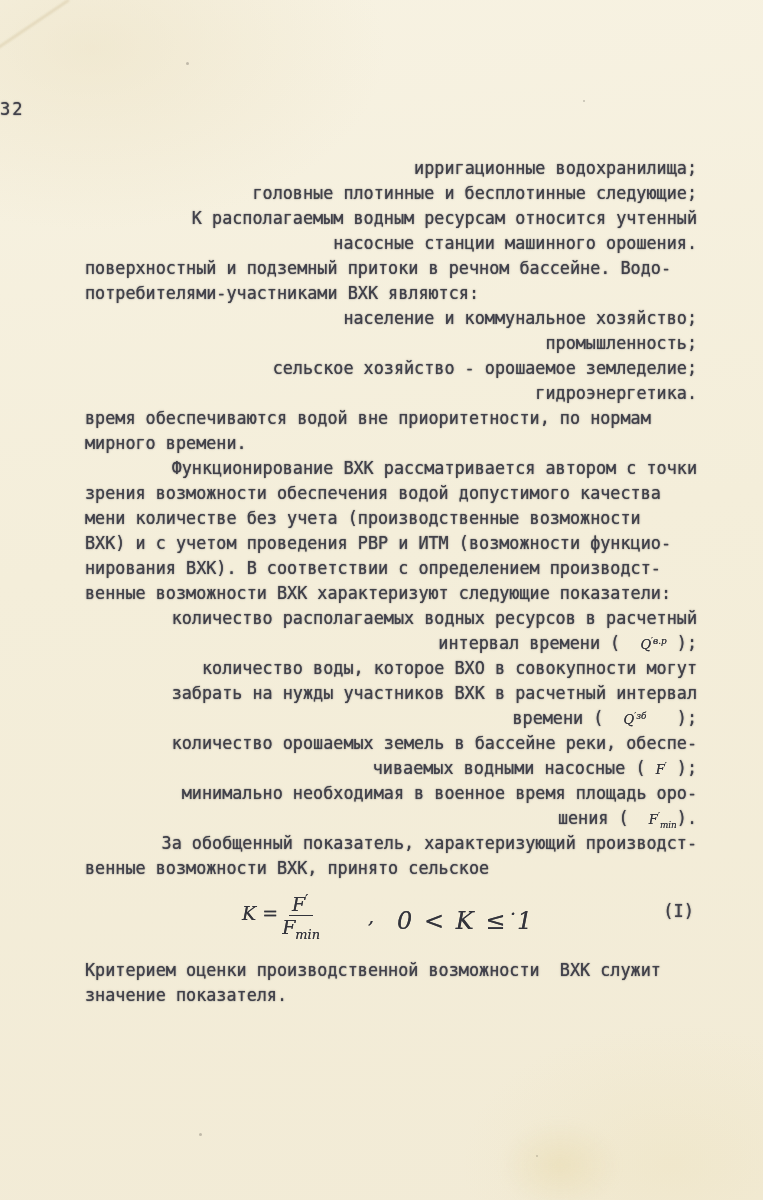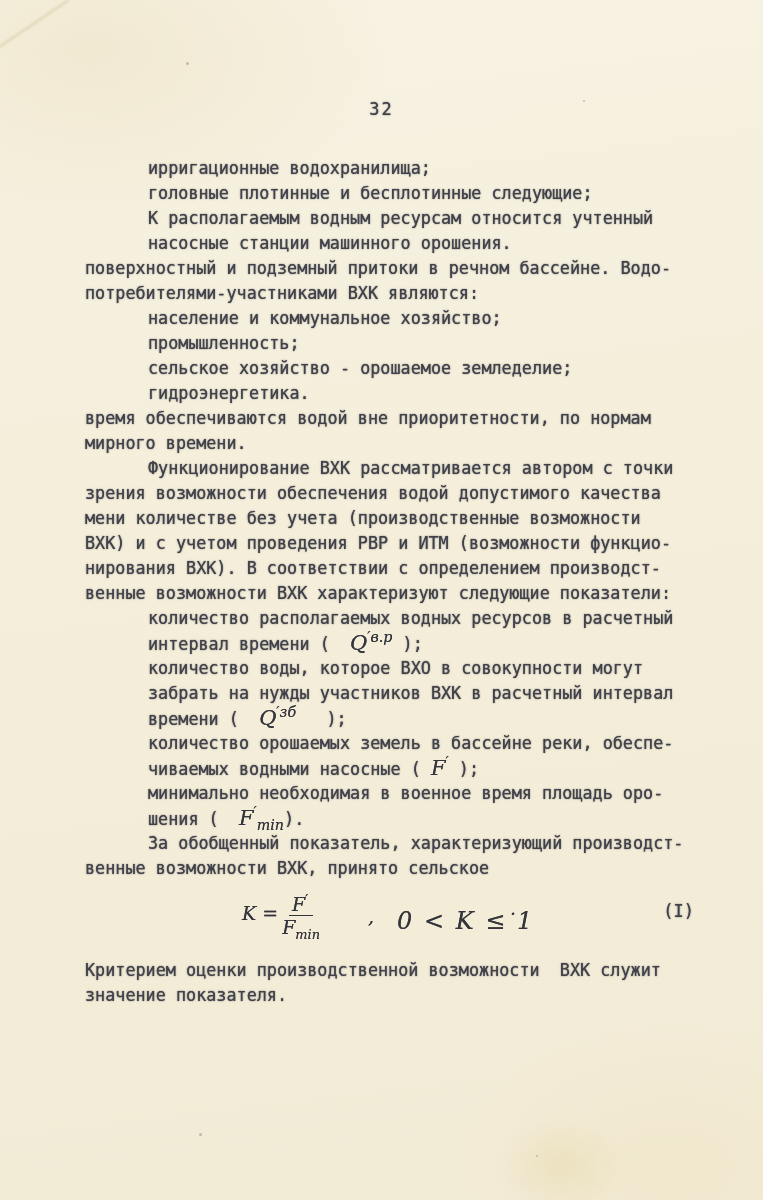--- a/index.html
+++ b/index.html
@@ -26,37 +26,37 @@
   .speck { position:absolute; border-radius:50%; background:rgba(110,105,95,.38); }
   .smudge {
     position:absolute; width:120px; height:90px; border-radius:50%;
     background:radial-gradient(ellipse, rgba(226,208,150,.30), transparent 70%);
     filter:blur(4px);
   }
 
   .typed { text-shadow:0 0 1px rgba(62,62,70,.9), 0 0 2.5px rgba(62,62,70,.28); }
 
   .pageno {
-    position:absolute; top:99px; left:0; width:100%; text-align:center;
+    position:absolute; top:99px; left:0; width:100%; 
     font-size:17px; letter-spacing:2px;
   }
 
   .text { position:absolute; left:85px; top:156px; width:612px; }
   .line {
     display:block; white-space:pre;
     height:25px; line-height:25px; font-size:16.8px;
   }
-  .ind { padding-left:63px; }
+  .ind { padding-left:63px;text-align:right; }
 
   
   .hand {
     font-family:"DejaVu Serif", serif; font-style:italic;
     color:#33343c; text-shadow:0 0 .5px rgba(40,40,50,.8);
   }
-  .line .hand { font-size:21px; }
+  .line .hand { font-size:13px; }
   .sup { vertical-align:super; font-size:.68em; line-height:0; }
   .sub { vertical-align:sub;  font-size:.68em; line-height:0; }
 
   
   .formula { position:relative; height:77px; }
   .f-main { position:absolute; left:157px; top:14px; font-size:19px; display:flex; align-items:flex-start; }
   .f-lhs { padding-top:7px; }
   .f-eq  { padding:7px 4px 0 6px; }
   .frac  { display:inline-flex; flex-direction:column; align-items:center; }
   .frac .num { display:block; line-height:19px; padding:0 5px 1px 3px; border-bottom:1.6px solid #33343c; }

